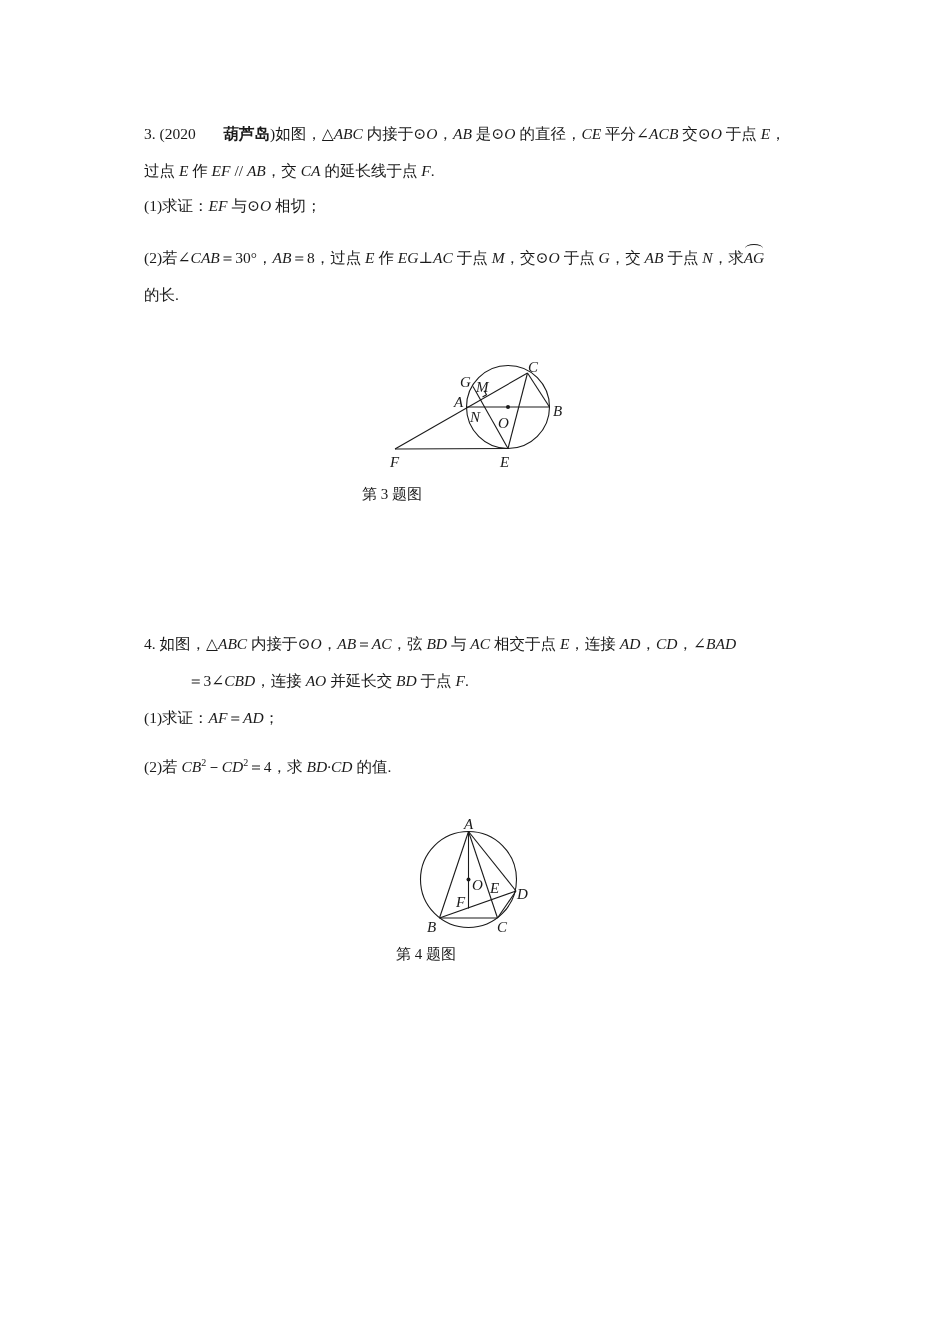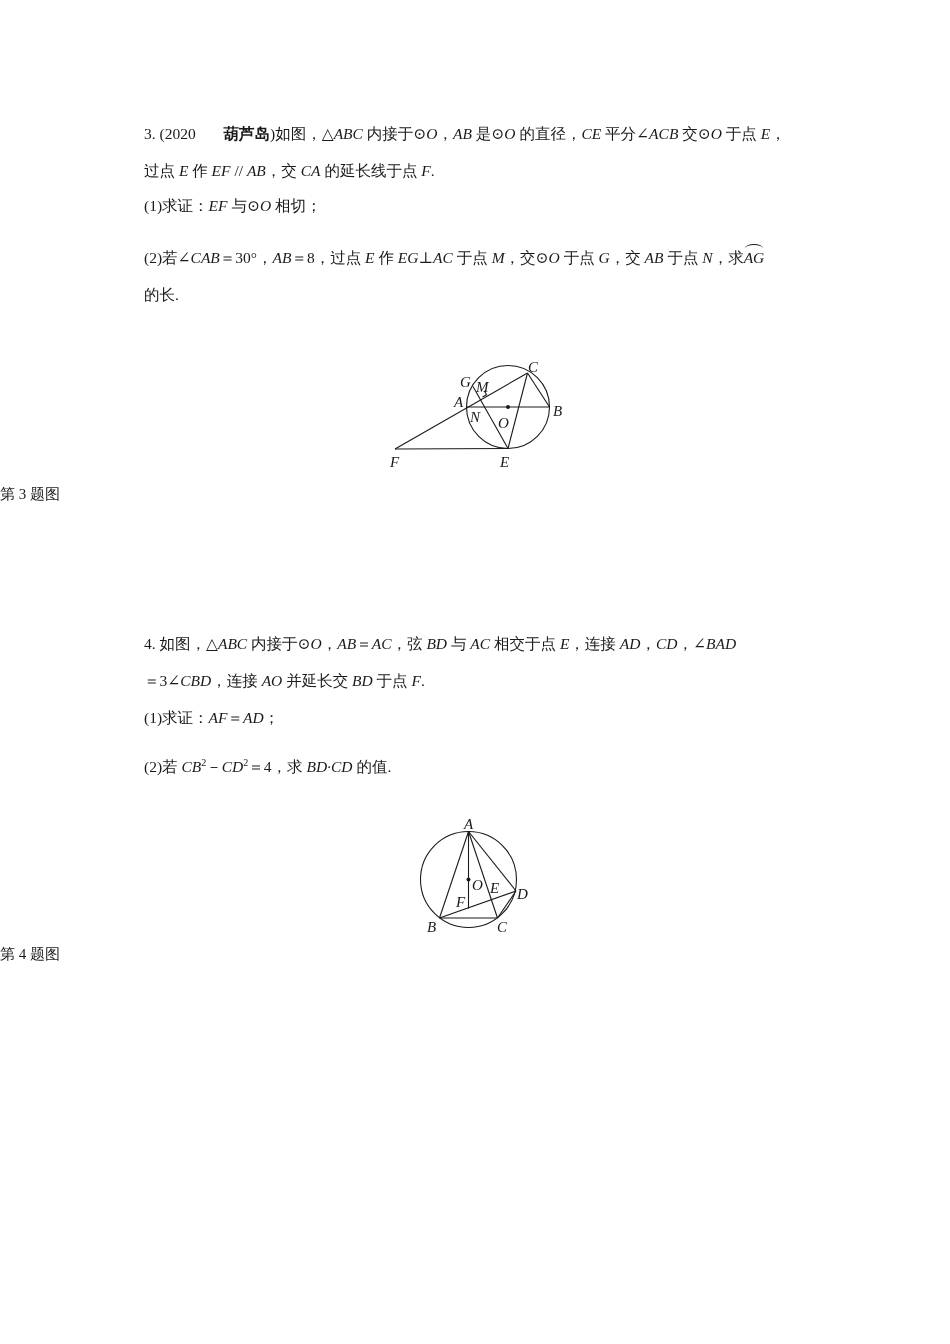--- a/index.html
+++ b/index.html
@@ -1,19 +1,19 @@
 <!DOCTYPE html>
 <html><head>
 <meta charset="utf-8">
 <style>
   html, body { margin: 0; padding: 0; background: #ffffff; }
   body { width: 950px; height: 1344px; position: relative; overflow: hidden;
          font-family: "Liberation Serif", "DejaVu Serif", serif; color: #1a1a1a; }
   .line { position: absolute; left: 144px; font-size: 15.5px; white-space: nowrap; line-height: 20px; }
-  .caption { position: absolute; left: 0; width: 784px; text-align: left; font-size: 15px; }
+  .caption { position: absolute; left: 0; width: 784px; text-align: center; font-size: 15px; }
   i, .it { }
   .bold { font-weight: bold; margin-left: 24px; }
   svg text { font-family: "Liberation Serif", "DejaVu Serif", serif; font-style: italic; font-size: 15px; fill: #1a1a1a; }
   .arc { position: relative; display: inline-block; }
   .arc::before { content: ""; position: absolute; left: 1px; right: 1px; top: -4px; height: 8px;
                  border-top: 1.2px solid #1a1a1a; border-radius: 50% 50% 0 0; }
 </style>
 </head>
 <body>
 
@@ -57,21 +57,21 @@
   <text x="390" y="467">F</text>
   <text x="500" y="467">E</text>
 </svg>
 
 <div class="caption" style="top:485px;">第 3 题图</div>
 
 <div class="line" style="top:634px;">
   <span>4.</span><span> 如图，△</span><i>ABC</i><span> 内接于⊙</span><i>O</i><span>，</span><i>AB</i><span>＝</span><i>AC</i><span>，弦 </span><i>BD</i><span> 与 </span><i>AC</i><span> 相交于点 </span><i>E</i><span>，连接 </span><i>AD</i><span>，</span><i>CD</i><span>，∠</span><i>BAD</i>
 </div>
 
-<div class="line" style="top:671px;">
+<div class="line" style="top:671px;margin-left:44px;">
   <span>＝3∠</span><i>CBD</i><span>，连接 </span><i>AO</i><span> 并延长交 </span><i>BD</i><span> 于点 </span><i>F</i><span>.</span>
 </div>
 
 <div class="line" style="top:708px;">
   <span>(1)求证：</span><i>AF</i><span>＝</span><i>AD</i><span>；</span>
 </div>
 
 <div class="line" style="top:745px;margin-top:8px;">
   <span>(2)若 </span><i>CB</i><sup style="font-size:10px;">2</sup><span>－</span><i>CD</i><sup style="font-size:10px;">2</sup><span>＝4，求 </span><i>BD·CD</i><span> 的值.</span>
 </div>
@@ -90,13 +90,13 @@
   <circle cx="468.5" cy="879.5" r="2" fill="#1a1a1a"></circle>
   <text x="464" y="829">A</text>
   <text x="472" y="890">O</text>
   <text x="490" y="893">E</text>
   <text x="517" y="899">D</text>
   <text x="456" y="907">F</text>
   <text x="427" y="932">B</text>
   <text x="497" y="932">C</text>
 </svg>
 
-<div class="caption" style="top:945px;">第 4 题图</div>
+<div class="caption" style="top:945px;padding-left:34px;">第 4 题图</div>
 
 </body></html>

